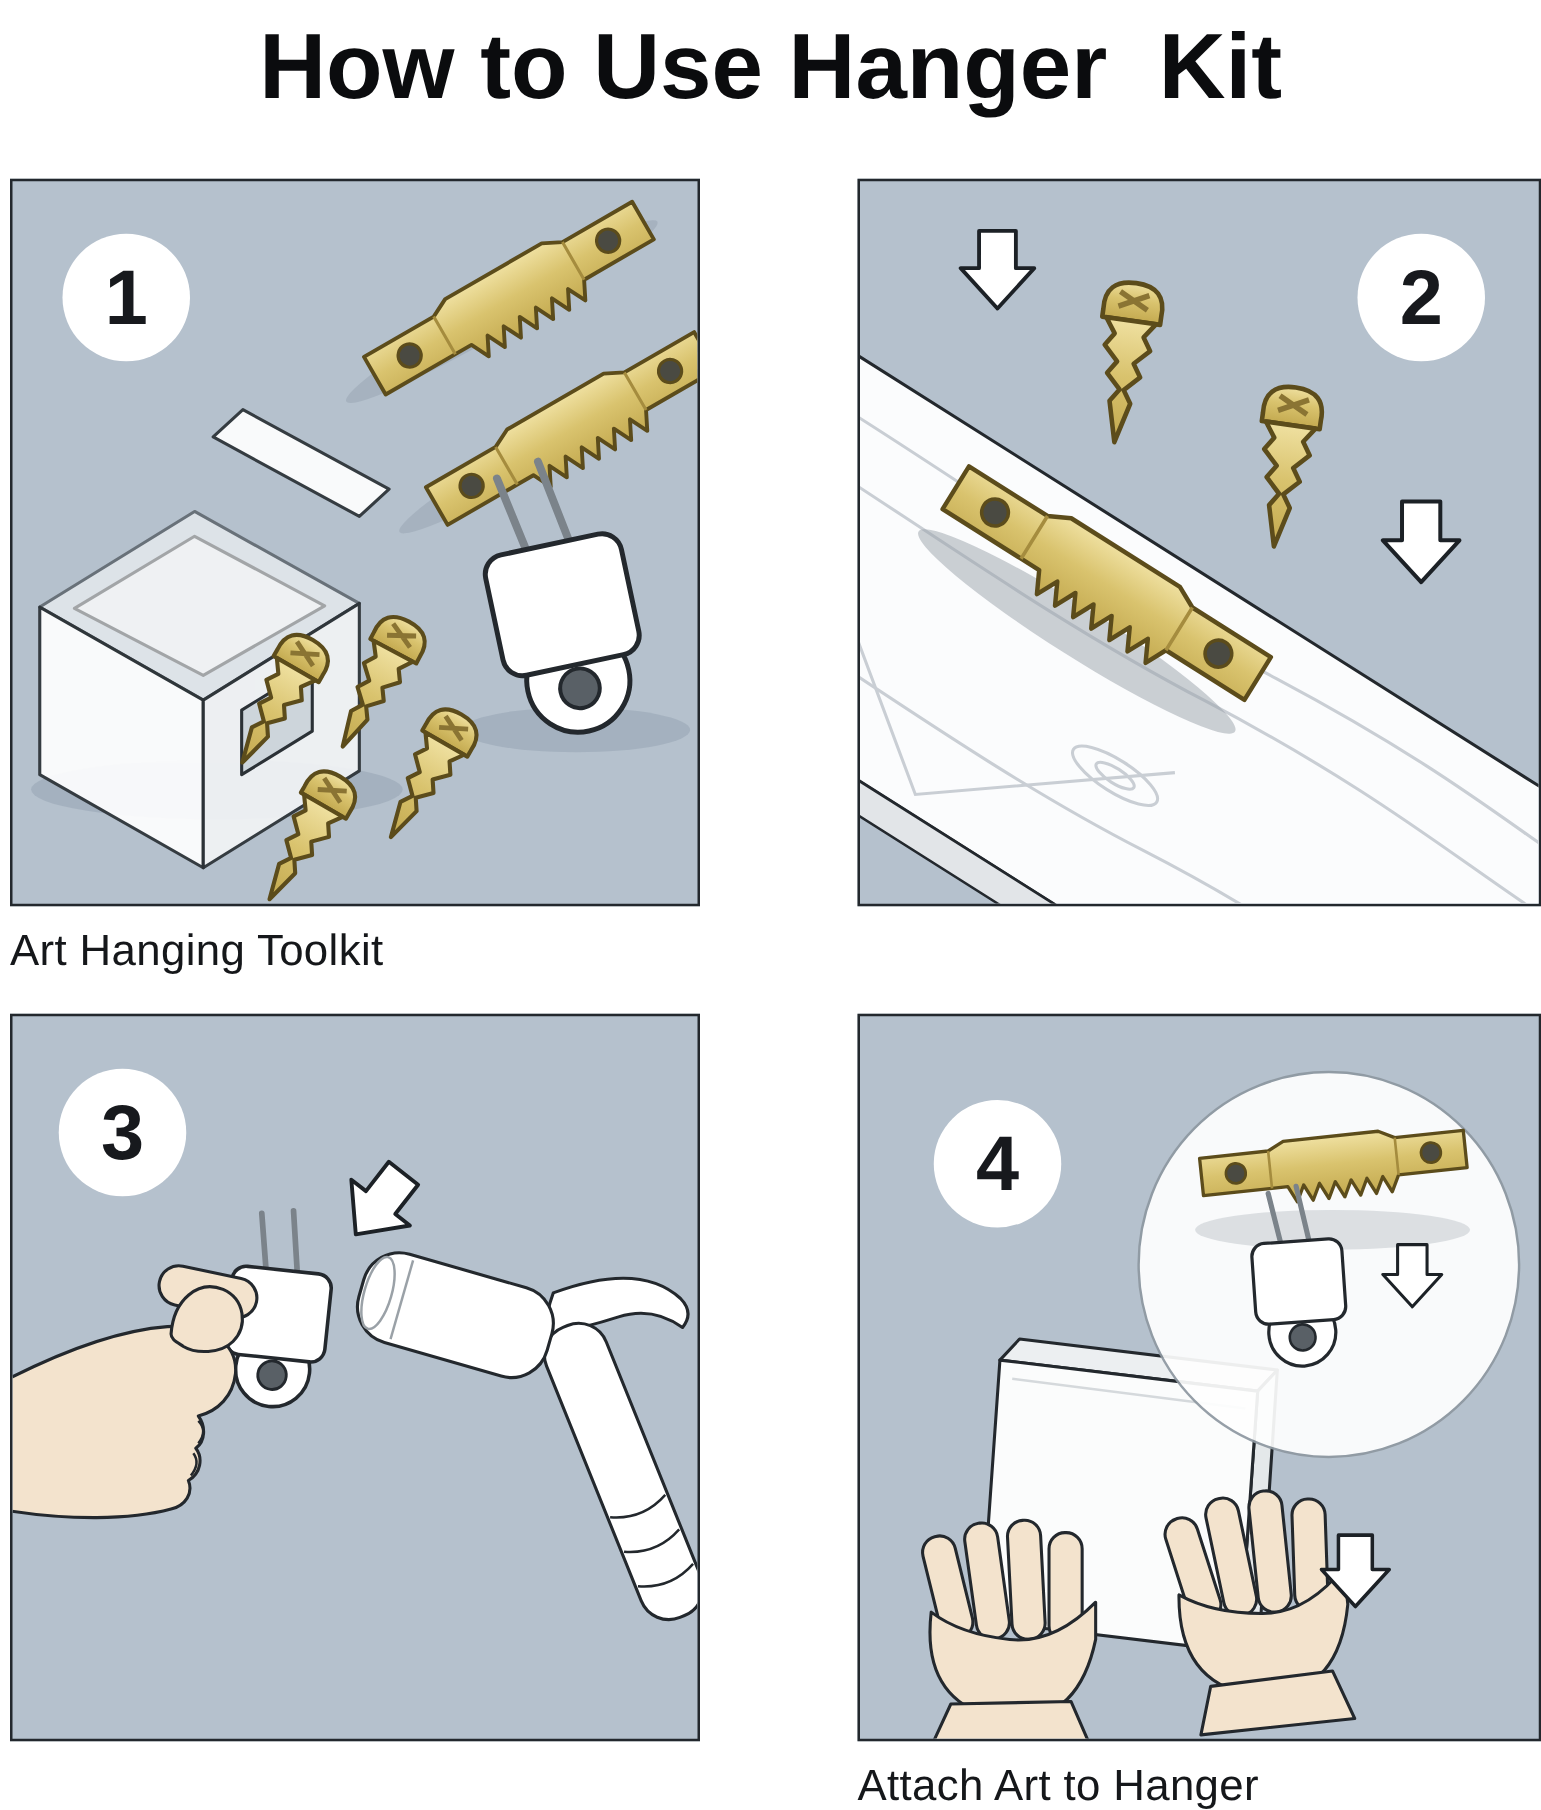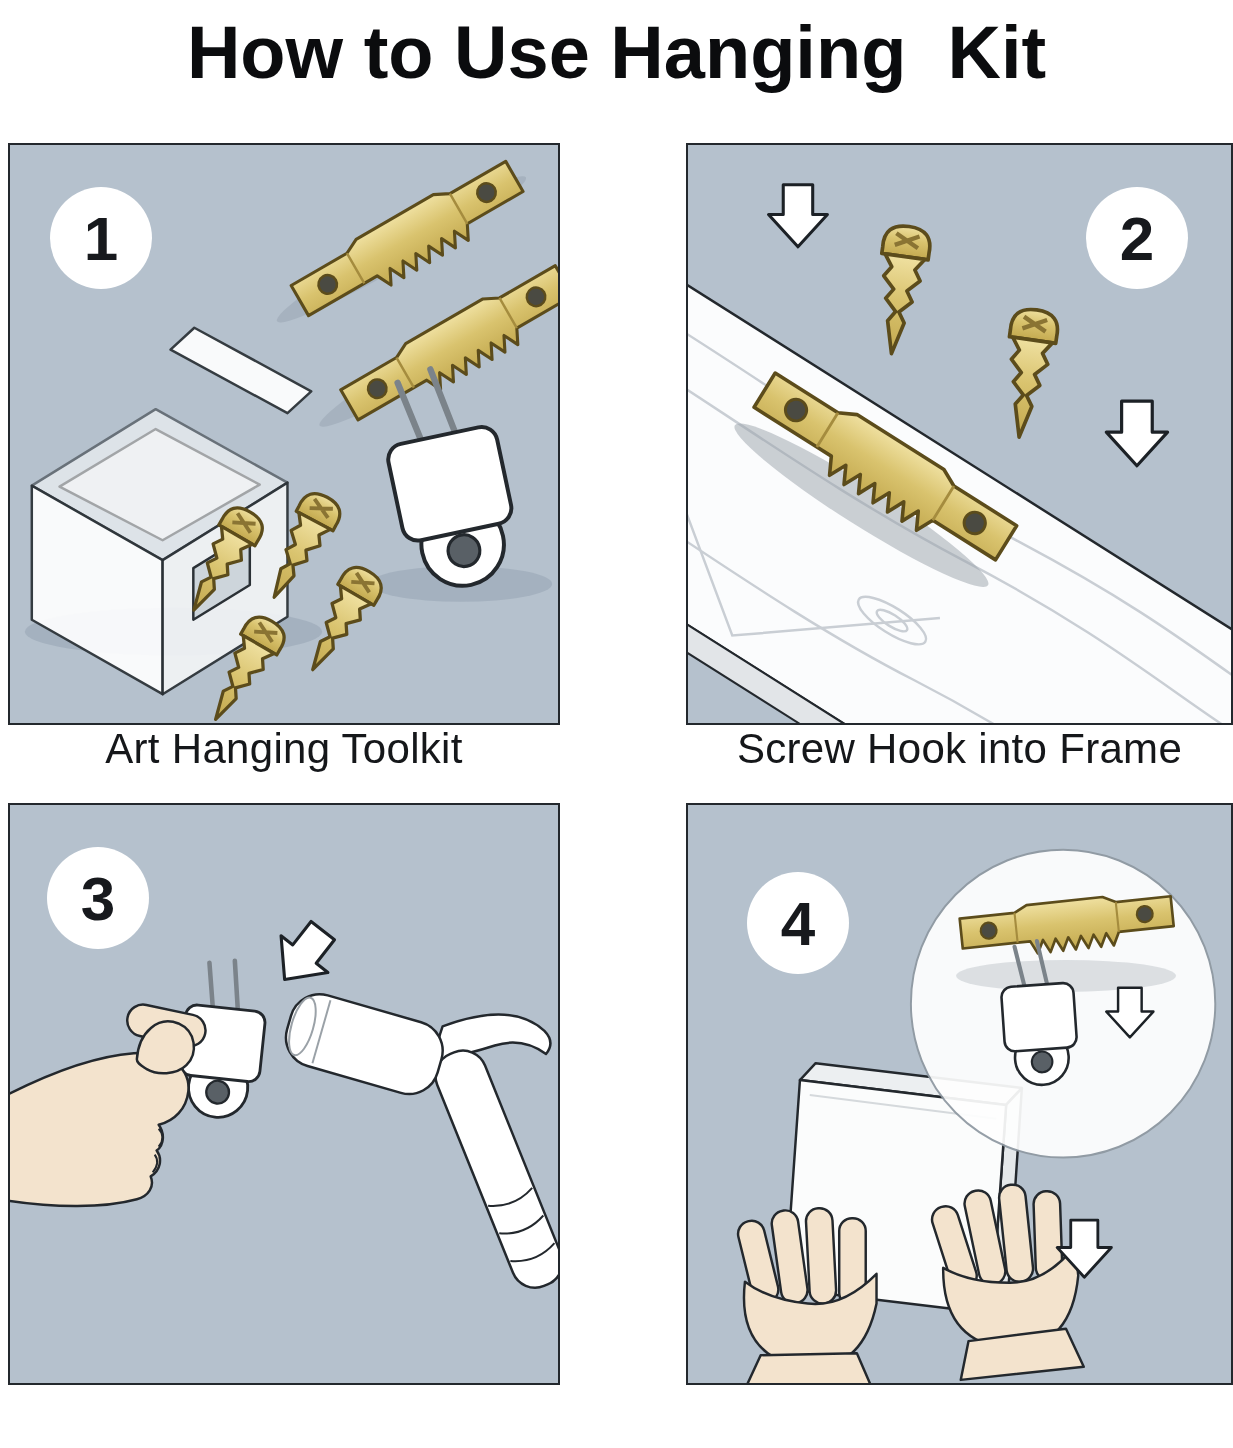--- a/index.html
+++ b/index.html
@@ -20,21 +20,21 @@
     position:relative;height:582px;background:#b5c1cd;border:2px solid #23282d;
     box-sizing:border-box;overflow:hidden;
   }
   .panel svg.scene{position:absolute;left:0;top:0;width:100%;height:100%;}
   .badge{
     position:absolute;width:102px;height:102px;border-radius:50%;background:#ffffff;
     display:flex;align-items:center;justify-content:center;
     font-size:62px;font-weight:700;color:#17191d;z-index:5;
   }
   .caption{
-    text-align:center;font-size:42px;font-weight:500;
+    font-size:35px;font-weight:500;margin-top:16px;
     color:#15171a;letter-spacing:0.3px;
   }
   .defs-holder{position:absolute;width:0;height:0;overflow:hidden;}
 </style>
 </head>
 <body>
 
 <svg class="defs-holder" aria-hidden="true">
   <defs>
     <linearGradient id="goldGrad" x1="0" y1="0" x2="0" y2="1">
@@ -66,21 +66,21 @@
     <g id="hook">
       <line x1="30" y1="10" x2="22" y2="-34" stroke="#7b838a" stroke-width="4" stroke-linecap="round"></line>
       <line x1="52" y1="10" x2="44" y2="-38" stroke="#7b838a" stroke-width="4" stroke-linecap="round"></line>
       <circle cx="41" cy="74" r="26" fill="#ffffff" stroke="#23282d" stroke-width="2.5"></circle>
       <rect x="6" y="4" width="70" height="62" rx="10" fill="#ffffff" stroke="#23282d" stroke-width="2.5"></rect>
       <circle cx="41" cy="78" r="10" fill="#596066" stroke="#23282d" stroke-width="2"></circle>
     </g>
   </defs>
 </svg>
 
-<h1 class="page-title">How to Use Hanging  Kit</h1>
+<h1 class="page-title">How to Use Hanger  Kit</h1>
 
 <div class="grid">
 
   <div class="figure">
     <div class="panel">
       <div class="badge" style="left:40px;top:42px;">
         <span>1</span>
       </div>
       <svg class="scene" viewBox="0 0 553 582" preserveAspectRatio="none">
 
@@ -134,21 +134,20 @@
           <use href="#sawtooth" transform="translate(197,139) scale(1.45)"></use>
         </g>
 
         <use href="#screw" transform="translate(192,74) rotate(8) scale(1.7)"></use>
         <use href="#screw" transform="translate(322,158) rotate(8) scale(1.7)"></use>
 
         <use href="#arrowDown" transform="translate(82,40) scale(1.25)"></use>
         <use href="#arrowDown" transform="translate(426,258) scale(1.3)"></use>
       </svg>
     </div>
-    <div class="caption">Screw Hook into Frame</div>
   </div>
 
   <div class="figure">
     <div class="panel">
       <div class="badge" style="left:37px;top:42px;">
         <span>3</span>
       </div>
       <svg class="scene" viewBox="0 0 553 582" preserveAspectRatio="none">
 
         <use href="#arrowDown" transform="translate(292,108) rotate(38) scale(1.25)"></use>
@@ -214,15 +213,16 @@
           <rect x="46" y="2" width="27" height="96" rx="13" transform="rotate(-6 59 50)"></rect>
           <rect x="78" y="0" width="27" height="98" rx="13"></rect>
           <rect x="110" y="10" width="27" height="90" rx="13" transform="rotate(4 123 55)"></rect>
           <path d="M14,76 Q6,146 64,162 Q134,176 150,98 L150,68 Q116,102 80,98 Q40,94 14,76 Z"></path>
           <path d="M32,152 L20,190 L146,190 L132,150 Z"></path>
         </g>
 
         <use href="#arrowDown" transform="translate(376,418) scale(1.15)"></use>
       </svg>
     </div>
+    <div class="caption">Attach Art to Hanger</div>
   </div>
 
 </div>
 
 </body></html>

